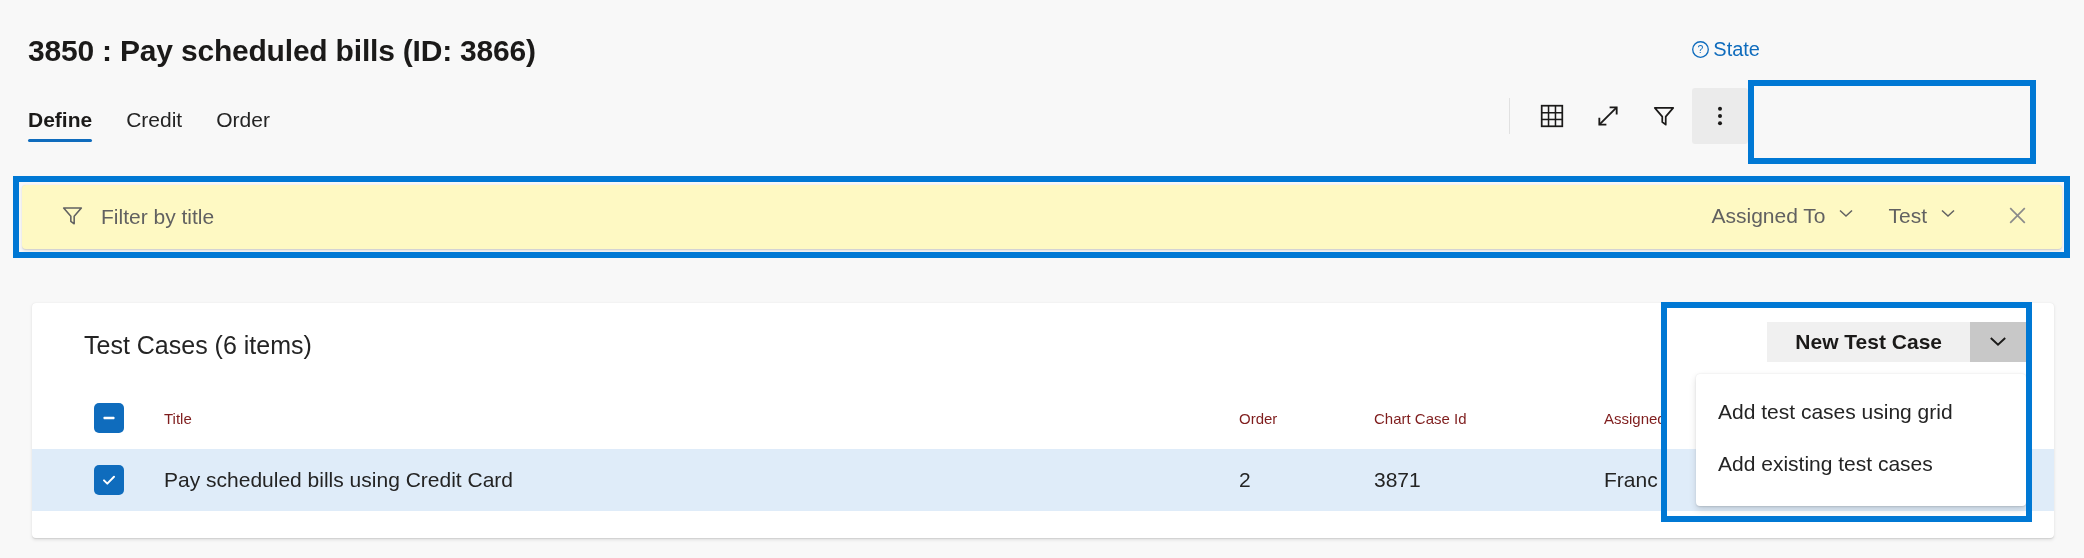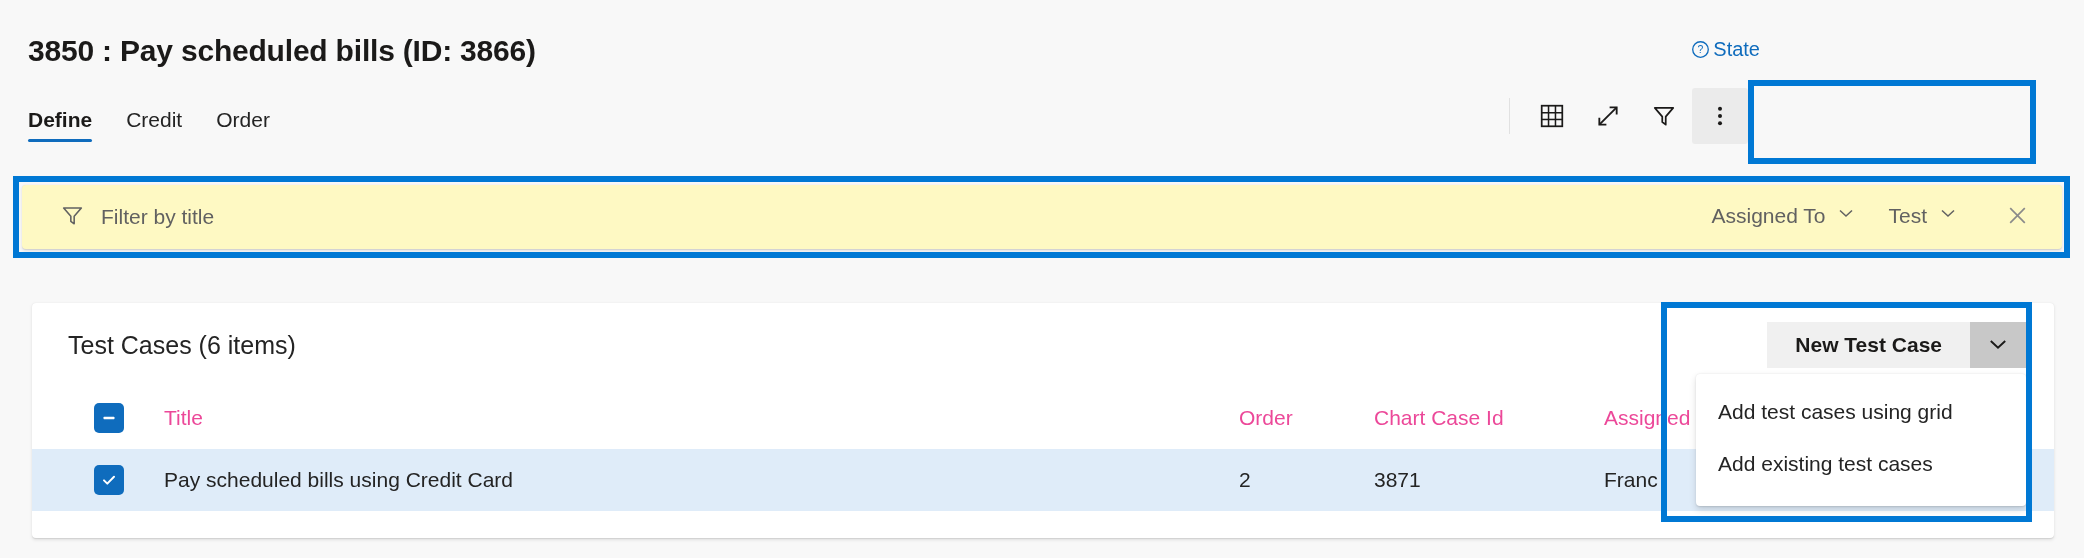--- a/index.html
+++ b/index.html
@@ -179,34 +179,34 @@
     top: 303px;
     width: 2022px;
     height: 235px;
     background: #ffffff;
     border-radius: 4px;
     box-shadow: 0 1.6px 3.6px rgba(0,0,0,0.10), 0 0.3px 0.9px rgba(0,0,0,0.08);
     overflow: hidden;
   }
   .card-title {
     position: absolute;
-    left: 36px;
+    left: 52px;
     top: 28px;
     font-size: 25px;
     color: #242424;
     white-space: nowrap;
   }
 
   
   .split-button {
     position: absolute;
     right: 58px;
     top: 322px;
     display: flex;
-    height: 46px;
+    height: 40px;
     z-index: 30;
   }
   .split-main {
     background: #f0f0f0;
     border: none;
     padding: 0 28px;
     font-family: "Liberation Sans", sans-serif;
     font-size: 21px;
     font-weight: bold;
     color: #1b1a19;
@@ -249,21 +249,21 @@
     left: 0;
     top: 84px;
     width: 100%;
   }
   .trow {
     display: flex;
     align-items: center;
     height: 62px;
     padding-left: 62px;
   }
-  .trow.header { color: #ec4899; font-size: 21px; }
+  .trow.header { color: #7f1d1d; font-size: 15px; }
   .trow.selected { background: #dfecf9; font-size: 21px; color: #242424; align-items: center; }
   .cb {
     width: 30px;
     height: 30px;
     border-radius: 5px;
     display: flex;
     align-items: center;
     justify-content: center;
     flex: none;
     cursor: pointer;

